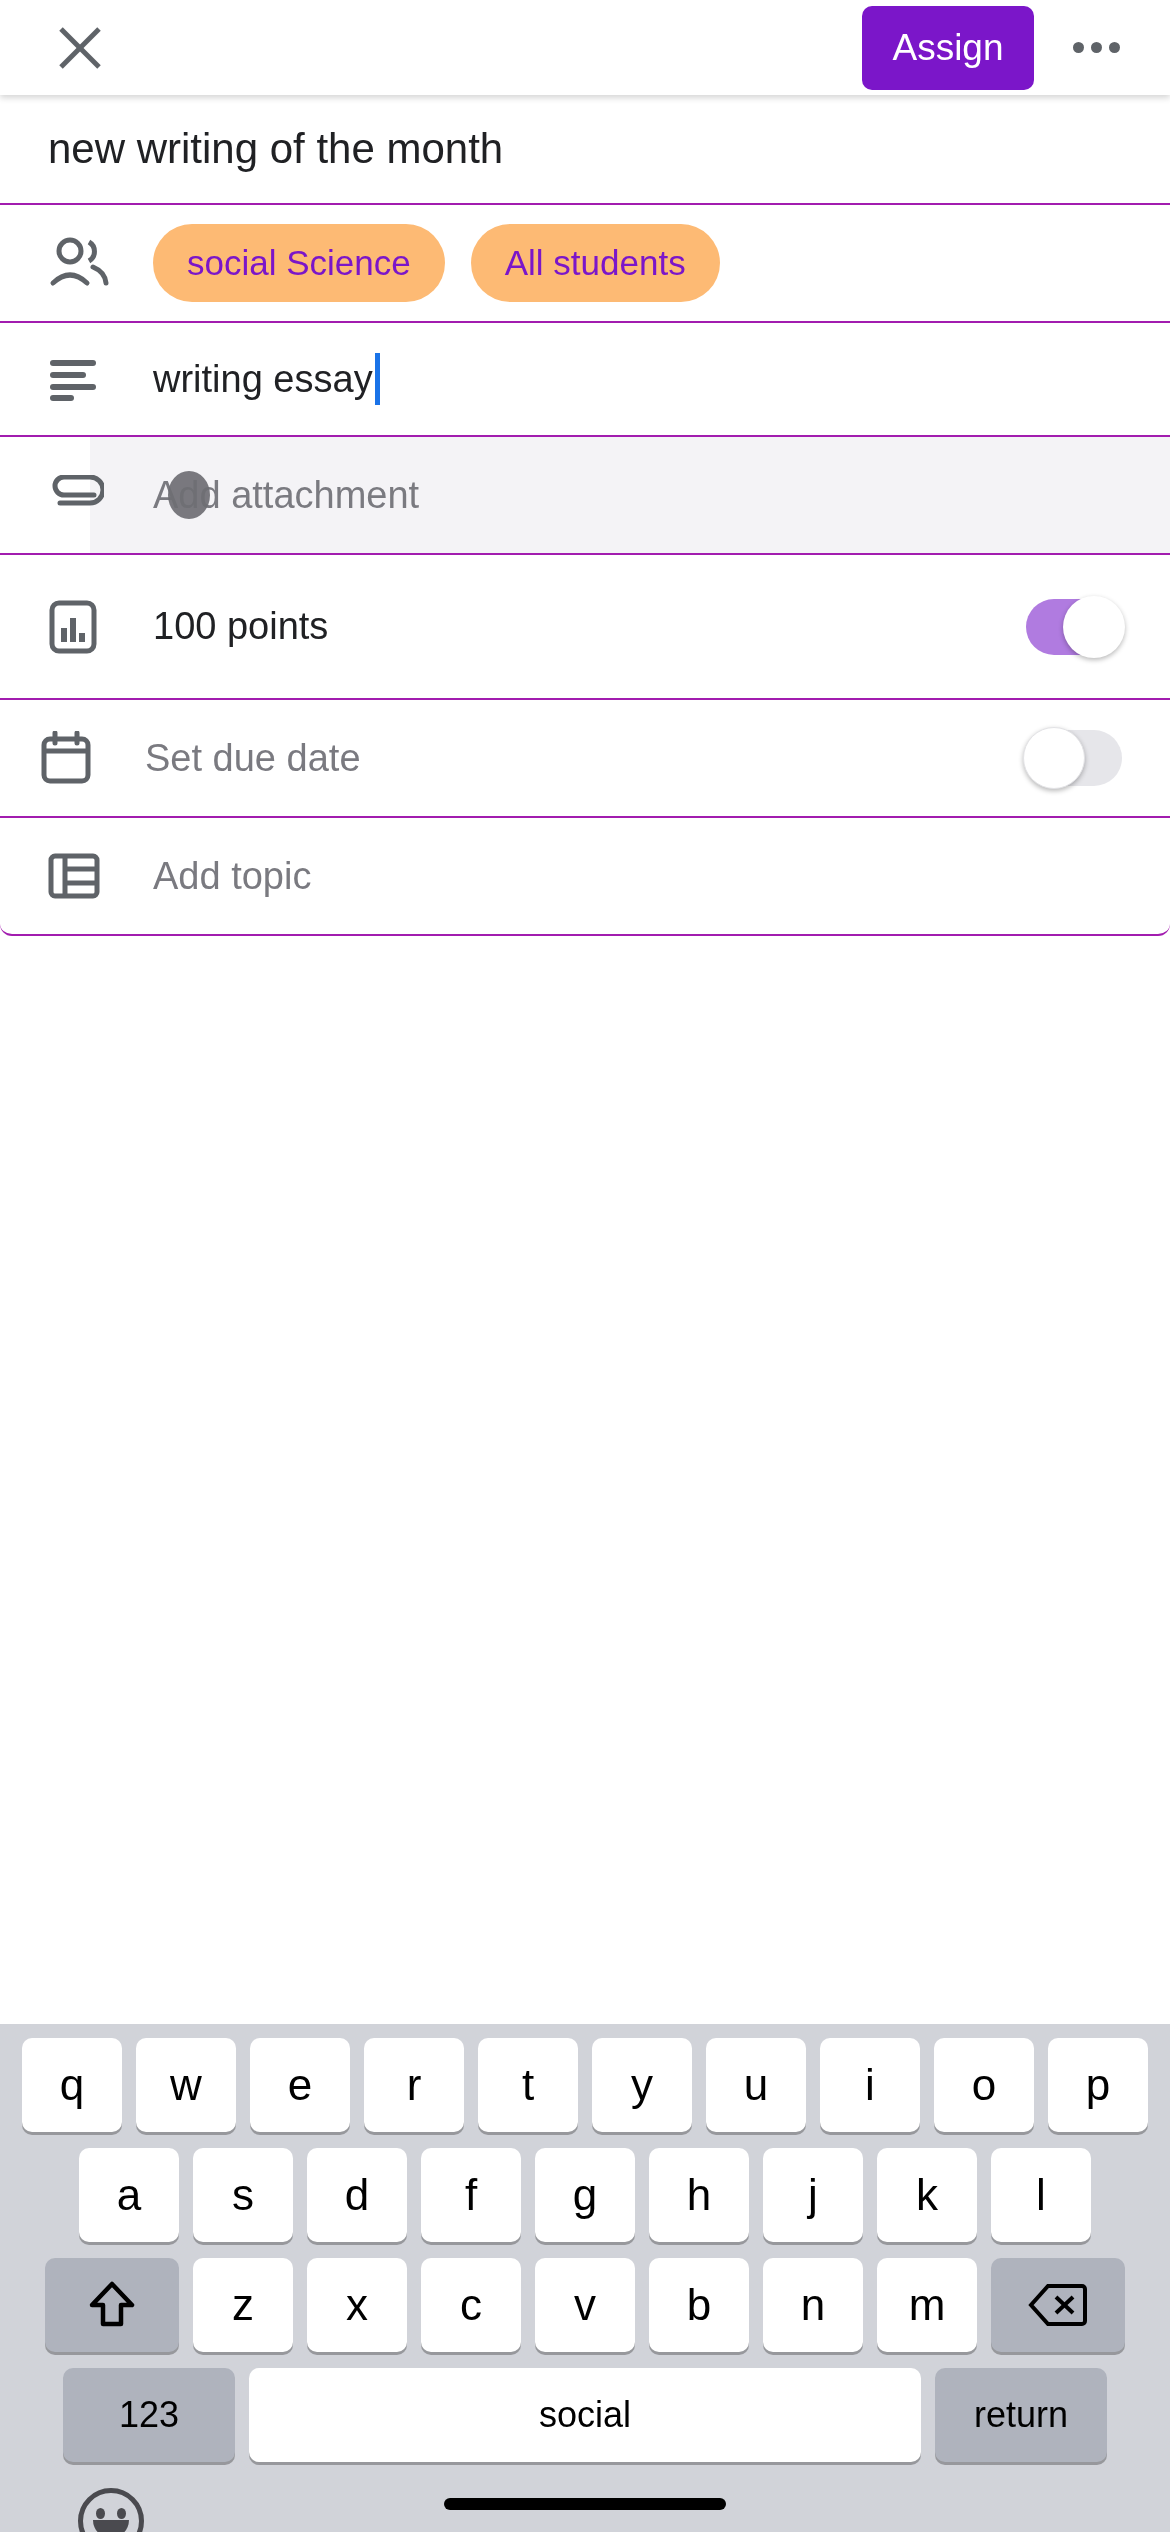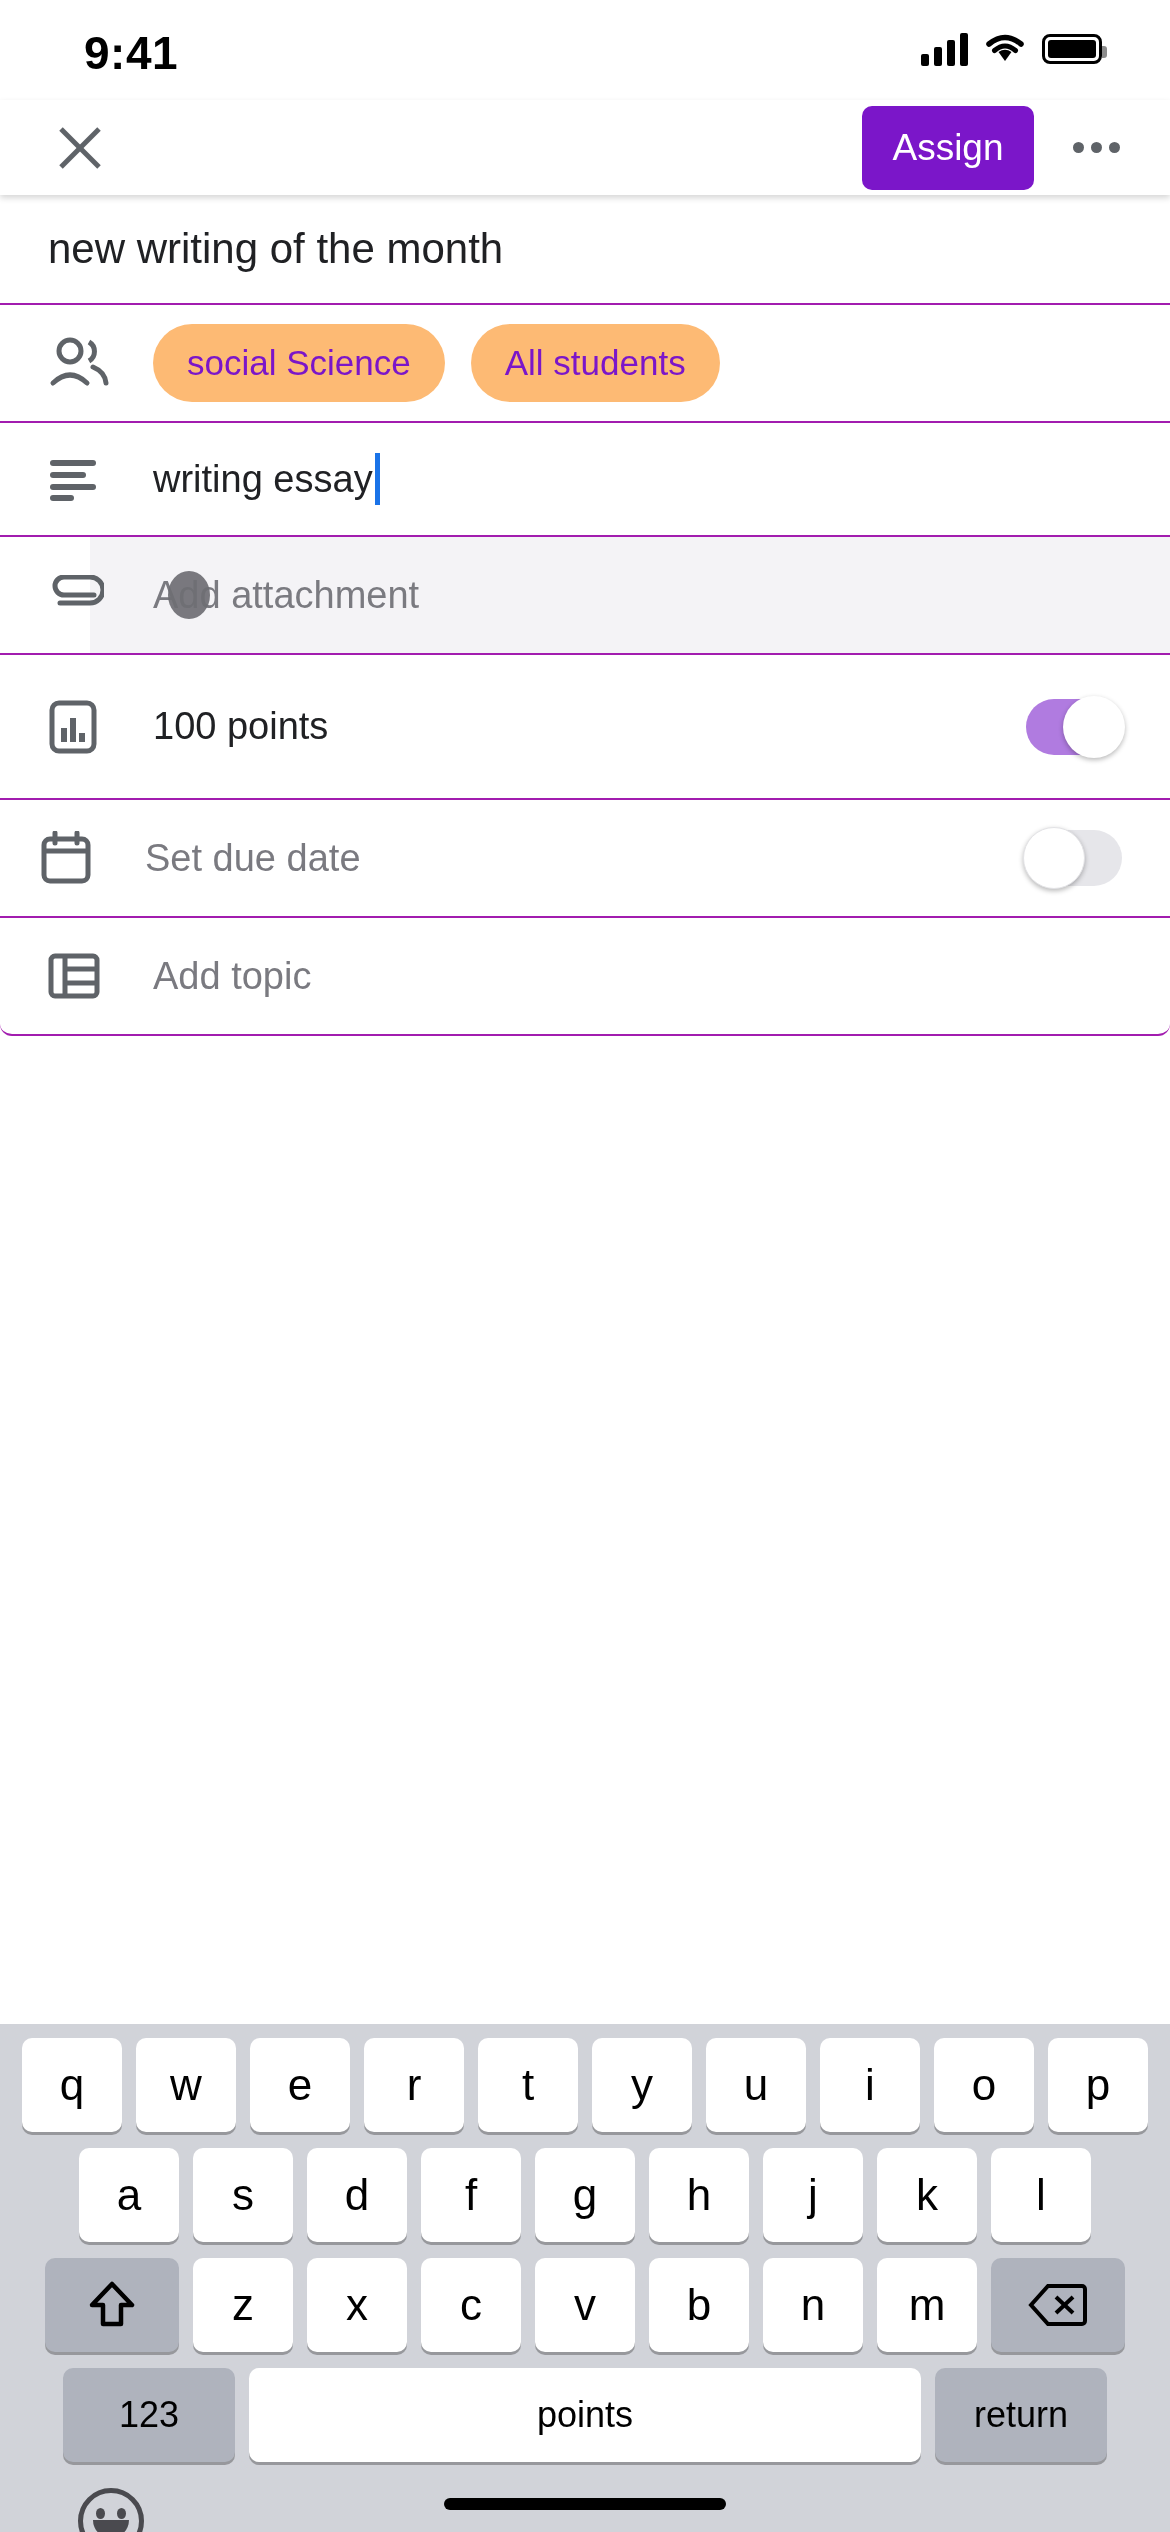--- a/index.html
+++ b/index.html
@@ -175,39 +175,20 @@
   .home-indicator {
     position:absolute; bottom:22px; left:50%; transform:translateX(-50%);
     width:282px; height:12px; background:#000; border-radius:8px;
   }
 </style>
 </head>
 <body>
 
 <div class="screen">
 
-  <div class="statusbar">
-    <div class="sb-time">9:41</div>
-    <div class="sb-right">
-      <div class="sig">
-          <i></i>
-          <i></i>
-          <i></i>
-          <i></i>
-        </div>
-      <svg width="42" height="32" viewBox="0 0 42 32">
-        <path d="M21 28 L14.5 19 Q21 14.5 27.5 19 Z" fill="#000"></path>
-        <path d="M5 11 Q21 -2 37 11" stroke="#000" stroke-width="5.5" fill="none" stroke-linecap="round"></path>
-        <path d="M10.5 17.5 Q21 8.5 31.5 17.5" stroke="#000" stroke-width="5" fill="none" stroke-linecap="round"></path>
-      </svg>
-      <div class="batt">
-          <span></span>
-        </div>
-    </div>
-  </div>
 
   <div class="appbar">
     <div class="close-btn">
       <svg width="52" height="52" viewBox="0 0 52 52">
         <line x1="7" y1="7" x2="45" y2="45" stroke="#5f6368" stroke-width="5"></line>
         <line x1="45" y1="7" x2="7" y2="45" stroke="#5f6368" stroke-width="5"></line>
       </svg>
     </div>
     <button class="assign-btn">Assign</button>
     <div class="more-btn">
@@ -349,21 +330,21 @@
       <div class="key wide bksp">
         <svg width="60" height="46" viewBox="0 0 60 46">
           <path d="M20 4 H54 a3 3 0 0 1 3 3 V39 a3 3 0 0 1 -3 3 H20 L3 23 Z" fill="none" stroke="#000" stroke-width="4"></path>
           <line x1="28" y1="15" x2="45" y2="31" stroke="#000" stroke-width="4"></line>
           <line x1="45" y1="15" x2="28" y2="31" stroke="#000" stroke-width="4"></line>
         </svg>
       </div>
     </div>
     <div class="kbrow r4">
       <div class="key wide num">123</div>
-      <div class="key space">points</div>
+      <div class="key space">social</div>
       <div class="key wide ret">return</div>
     </div>
     <div class="emoji-row">
       <div class="emoji-face">
         <span class="eye l"></span>
           <span class="eye r"></span>
           <span class="mouth"></span>
       </div>
     </div>
     <div class="home-indicator"></div>

